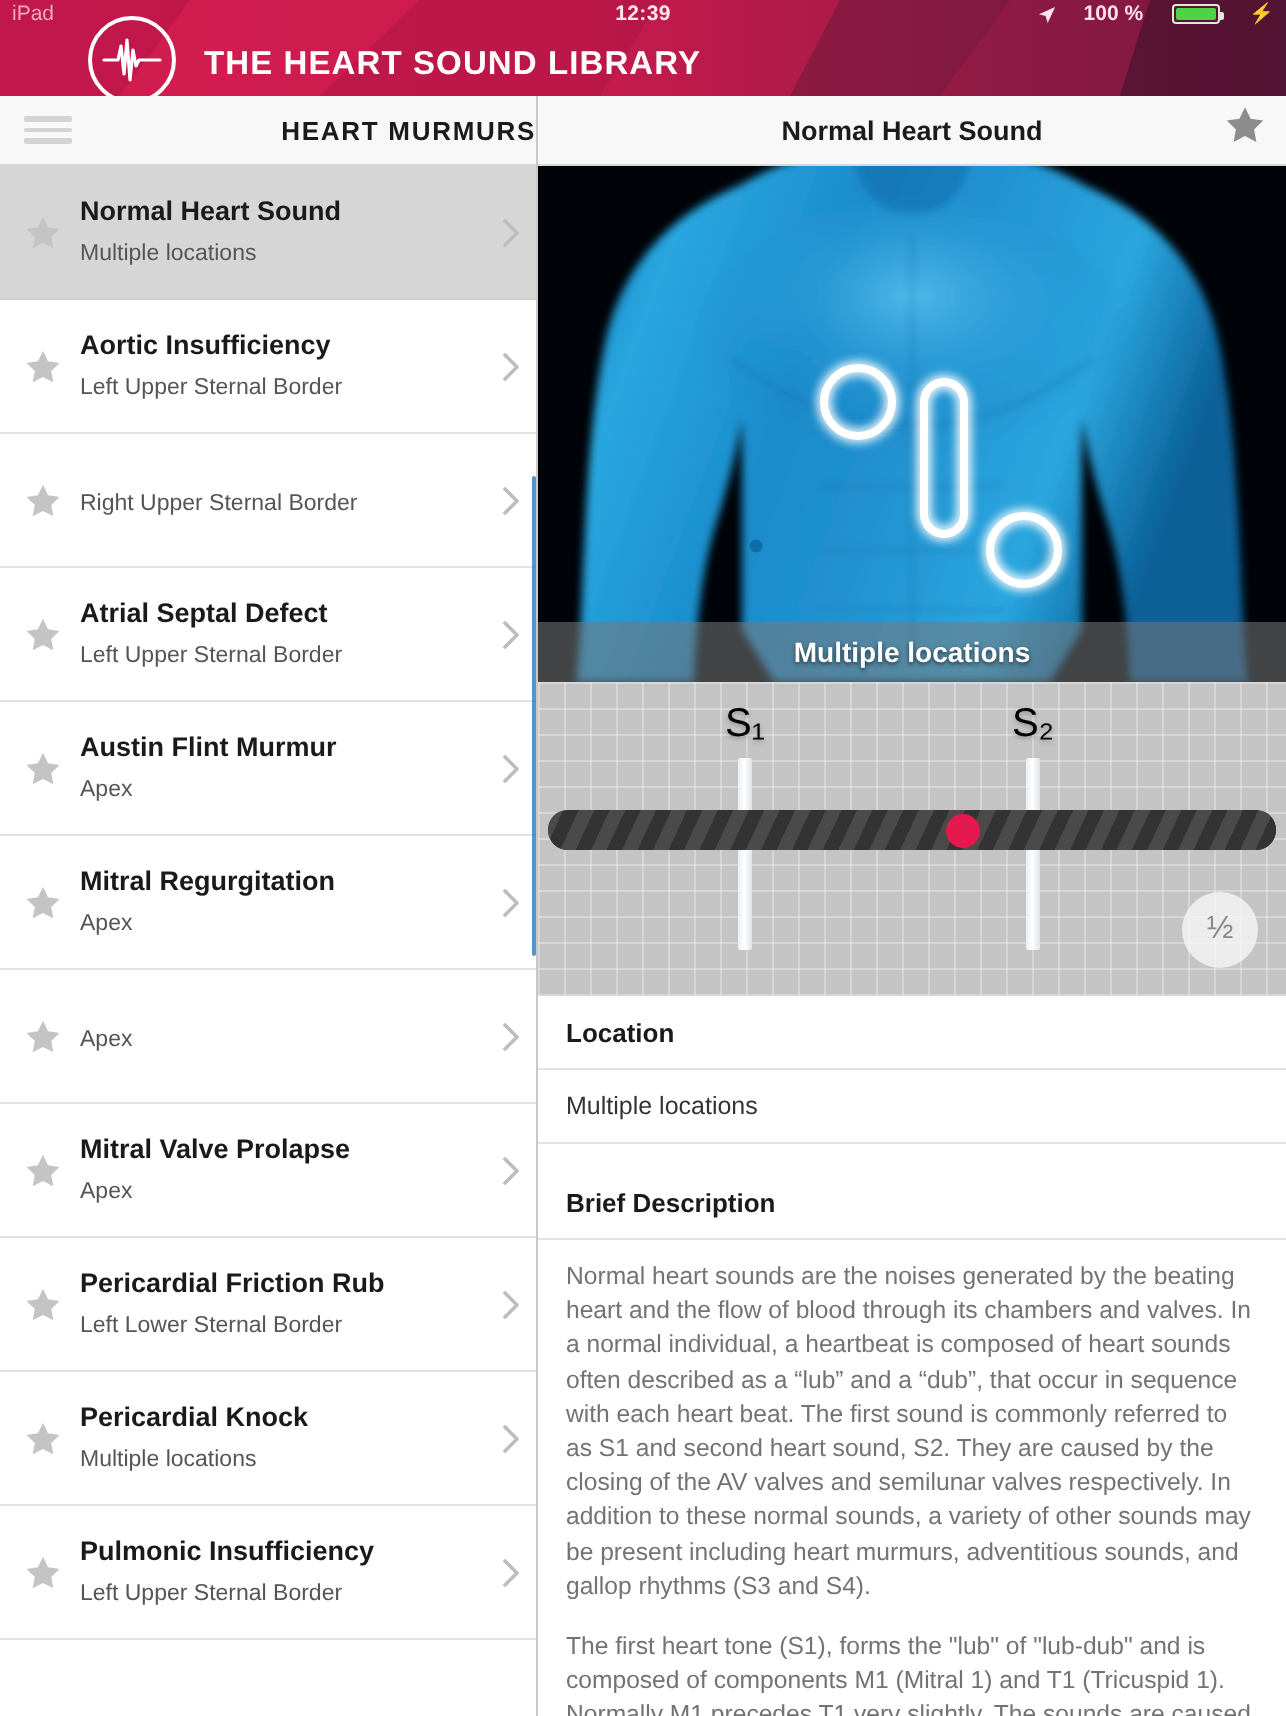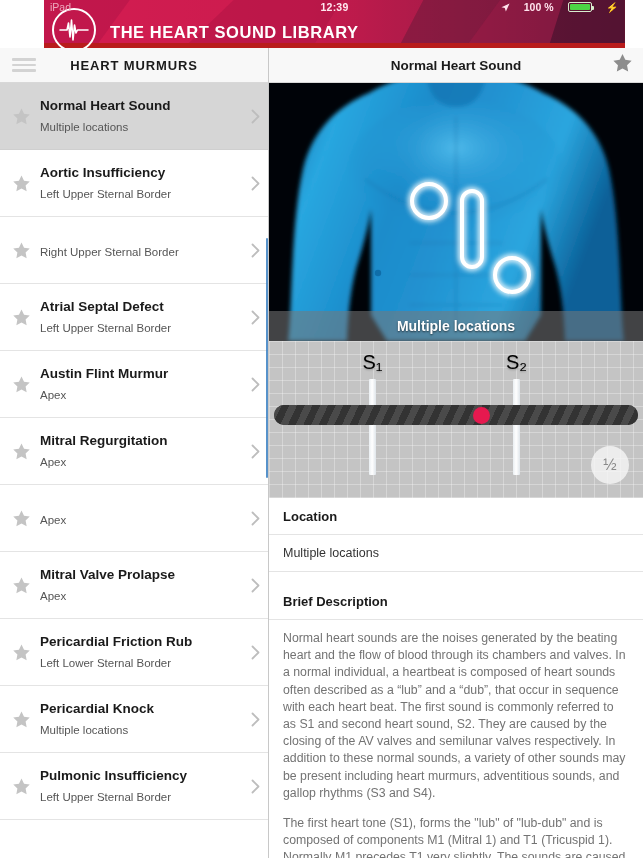--- a/index.html
+++ b/index.html
@@ -6,23 +6,22 @@
   html,body { width:643px; height:858px; overflow:hidden; }
   body {
     font-family:"Liberation Sans", sans-serif;
     background:#ffffff;
     -webkit-font-smoothing:antialiased;
   }
   #app { position:relative; width:643px; height:858px; overflow:hidden; }
 
   
   .banner {
-    position:relative; height:48px; width:581px; overflow:hidden;
-    background:#b91c1c;
-    margin-left:44px;
+    position:relative; height:48px; width:643px; overflow:hidden;
+    background:#6d28d9;
   }
   .banner-facets { position:absolute; inset:0; }
   .statusbar {
     position:absolute; top:0; left:0; right:0; height:16px;
     font-size:10.5px; color:#f3c9d6; z-index:6;
   }
   .sb-left { position:absolute; left:6px; top:1px; color:#eda9bd; }
   .sb-time {
     position:absolute; left:0; right:0; top:1px; text-align:center;
     color:#ffe8ef; font-weight:bold; letter-spacing:.2px;
@@ -36,21 +35,21 @@
     position:relative; width:24px; height:10px; border:1px solid #d9eed0;
     border-radius:2px; padding:1px; background:transparent;
   }
   .batt i { display:block; height:100%; width:100%; background:#4cd445; border-radius:1px; }
   .batt::after {
     content:""; position:absolute; right:-3px; top:3px;
     width:2px; height:4px; background:#d9eed0; border-radius:0 1px 1px 0;
   }
   .bolt { font-size:10px; color:#ffe2ec; margin-left:1px; }
 
-  .brand { position:absolute; left:0; top:16px; height:32px; display:flex; align-items:center; z-index:5; }
+  .brand { position:absolute; left:0; top:16px; height:32px; display:flex; align-items:center; z-index:5;padding-left:36px; }
   .logo {
     width:44px; height:44px; margin-left:8px; margin-top:-4px;
     border:2.5px solid #ffffff; border-radius:50%;
     display:flex; align-items:center; justify-content:center;
   }
   .brand-title {
     margin-left:14px; color:#ffffff; font-size:16.5px; font-weight:bold;
     letter-spacing:.55px;
   }
 
@@ -59,21 +58,21 @@
 
   
   .sidebar { width:268px; height:810px; background:#fff; position:relative; overflow:hidden; }
   .sb-header {
     height:35px; background:#f8f8f8; border-bottom:1px solid #d8d8d8;
     display:flex; align-items:center; position:relative;
   }
   .hamburger { position:absolute; left:12px; display:flex; flex-direction:column; gap:3px; cursor:pointer; }
   .hamburger span { display:block; width:24px; height:2.5px; background:#d3d3d3; border-radius:1px; }
   .sb-title {
-    flex:1; text-align:center; font-size:13px; font-weight:bold;
+    flex:1; text-align:right; font-size:13px; font-weight:bold;
     color:#1b1b1b; letter-spacing:.85px;
   }
   .list { position:relative; }
   .row {
     position:relative; height:67px; border-bottom:1px solid #e4e4e4;
     display:flex; align-items:center; padding-left:8px; background:#fff; cursor:pointer;
   }
   .row.selected { background:#d6d6d6; border-bottom-color:#cfcfcf; }
   .row .star { width:26px; flex:0 0 26px; display:flex; align-items:center; justify-content:center; }
   .row .texts { flex:1; padding-left:6px; }

